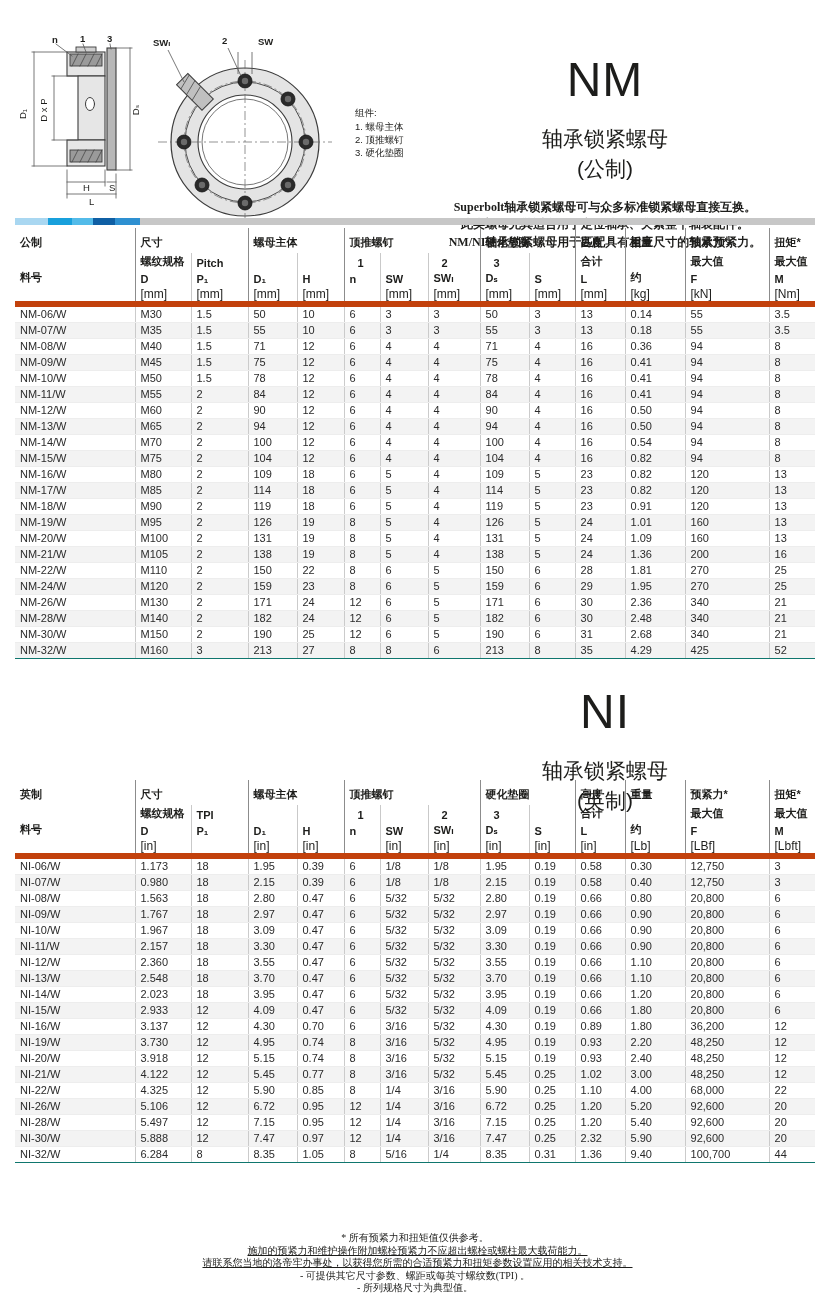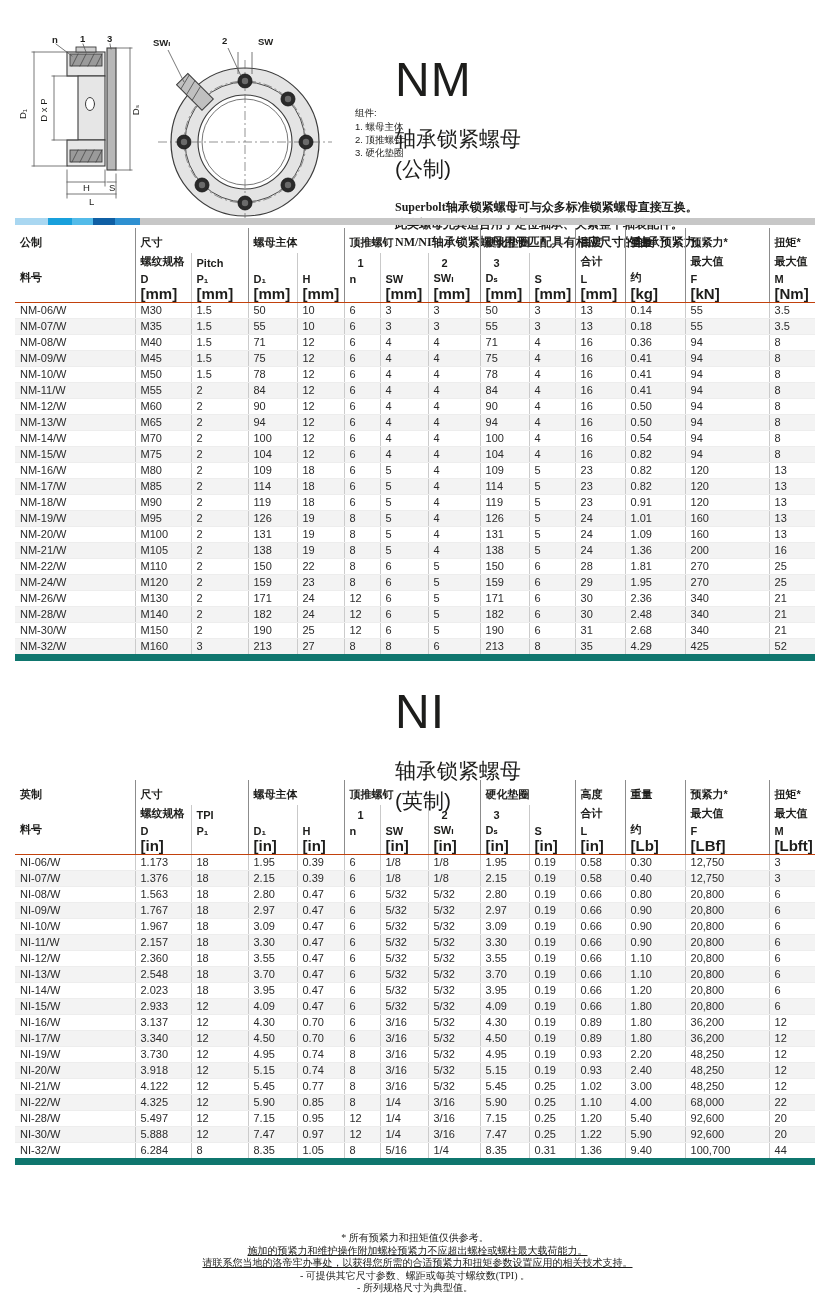--- a/index.html
+++ b/index.html
@@ -4,21 +4,21 @@
 <style>
   html,body{margin:0;padding:0;background:#fff;}
   .page{position:relative;width:830px;height:1301px;background:#fff;overflow:hidden;
         font-family:"Liberation Sans","DejaVu Sans",sans-serif;color:#1d1d1b;}
 
   
   .diagram{position:absolute;left:10px;top:32px;width:440px;height:190px;}
   .diagram svg text{font-family:"Liberation Sans","DejaVu Sans",sans-serif;fill:#1d1d1b;}
 
   
-  .title-block{position:absolute;right:15px;width:420px;text-align:left;}
+  .title-block{position:absolute;right:15px;width:420px;text-align:center;}
   #nm-title{top:56px;}
   #ni-title{top:688px;}
   .big{font-size:48px;font-weight:300;line-height:1;letter-spacing:1px;}
   .sub1{font-size:21px;margin-top:21px;}
   .sub2{font-size:21px;margin-top:2px;}
   .desc{margin-top:16px;font-family:"Liberation Serif","DejaVu Serif",serif;
         font-weight:700;font-size:12px;line-height:1.45;}
 
   
   .table-wrap{position:absolute;left:15px;width:800px;}
@@ -31,40 +31,40 @@
   table.spec{border-collapse:collapse;table-layout:fixed;width:800px;}
   .w0{width:120px}.w1{width:56px}.w2{width:57px}.w3{width:49px}.w4{width:47px}
   .w5{width:36px}.w6{width:48px}.w7{width:52px}.w8{width:49px}.w9{width:46px}
   .w10{width:50px}.w11{width:60px}.w12{width:84px}.w13{width:46px}
 
   table.spec th,table.spec td{text-align:left;padding:0 2px 0 5px;overflow:hidden;white-space:nowrap;}
   thead th{font-weight:700;font-size:11px;vertical-align:bottom;}
   tr.grp th{height:22px;vertical-align:middle;padding-top:3px;}
   tr.sub th{height:16px;}
   tr.sym th{height:16px;}
-  tr.unit th{height:16px;font-weight:700;font-size:15px;border-bottom:1px solid #c2410c;}
+  tr.unit th{height:16px;font-weight:400;font-size:12px;border-bottom:6px solid #c2410c;}
   tr.sub th.num{padding-left:13px;}
 
   tr.grp th:not(:first-child){border-left:1px solid #8c8c8c;}
   tr.sub th,tr.sym th,tr.unit th{border-left:1px solid #c9c9c9;}
   tr.sub th:first-child,tr.sym th:first-child,tr.unit th:first-child{border-left:none;}
   tr.sub th:nth-child(2),tr.sym th:nth-child(2),tr.unit th:nth-child(2),
   tr.sub th:nth-child(4),tr.sym th:nth-child(4),tr.unit th:nth-child(4),
   tr.sub th:nth-child(6),tr.sym th:nth-child(6),tr.unit th:nth-child(6),
   tr.sub th:nth-child(9),tr.sym th:nth-child(9),tr.unit th:nth-child(9),
   tr.sub th:nth-child(11),tr.sym th:nth-child(11),tr.unit th:nth-child(11),
   tr.sub th:nth-child(12),tr.sym th:nth-child(12),tr.unit th:nth-child(12),
   tr.sub th:nth-child(13),tr.sym th:nth-child(13),tr.unit th:nth-child(13),
   tr.sub th:nth-child(14),tr.sym th:nth-child(14),tr.unit th:nth-child(14){border-left-color:#8c8c8c;}
 
   tbody td{height:15px;font-size:11px;line-height:15px;border-bottom:1px solid #ededed;
            border-left:1px solid #cbcbcb;color:#2a2a2a;}
   tbody td:first-child{border-left:none;}
   tbody tr:nth-child(even){background:#f3f3f3;}
-  tbody tr:last-child td{border-bottom:7px solid #0f766e;}
+  tbody tr:last-child td{border-bottom:1px solid #0f766e;}
 
   
   .footnotes{position:absolute;left:15px;top:1232px;width:800px;
              font-family:"Liberation Serif","DejaVu Serif",serif;
              font-size:10px;line-height:12.5px;color:#1d1d1b;text-align:center;}
   .footnotes div:nth-child(2),.footnotes div:nth-child(3){padding-left:5px;text-decoration:underline;}
 </style>
 </head>
 <body>
 
@@ -722,21 +722,21 @@
             <td>1/8</td>
             <td>1.95</td>
             <td>0.19</td>
             <td>0.58</td>
             <td>0.30</td>
             <td>12,750</td>
             <td>3</td>
           </tr>
           <tr>
             <td>NI-07/W</td>
-            <td>1.376</td>
+            <td>0.980</td>
             <td>18</td>
             <td>2.15</td>
             <td>0.39</td>
             <td>6</td>
             <td>1/8</td>
             <td>1/8</td>
             <td>2.15</td>
             <td>0.19</td>
             <td>0.58</td>
             <td>0.40</td>
@@ -874,36 +874,20 @@
           <tr>
             <td>NI-16/W</td>
             <td>3.137</td>
             <td>12</td>
             <td>4.30</td>
             <td>0.70</td>
             <td>6</td>
             <td>3/16</td>
             <td>5/32</td>
             <td>4.30</td>
-            <td>0.19</td>
-            <td>0.89</td>
-            <td>1.80</td>
-            <td>36,200</td>
-            <td>12</td>
-          </tr>
-          <tr>
-            <td>NI-17/W</td>
-            <td>3.340</td>
-            <td>12</td>
-            <td>4.50</td>
-            <td>0.70</td>
-            <td>6</td>
-            <td>3/16</td>
-            <td>5/32</td>
-            <td>4.50</td>
             <td>0.19</td>
             <td>0.89</td>
             <td>1.80</td>
             <td>36,200</td>
             <td>12</td>
           </tr>
           <tr>
             <td>NI-19/W</td>
             <td>3.730</td>
             <td>12</td>
@@ -961,20 +945,36 @@
             <td>1/4</td>
             <td>3/16</td>
             <td>5.90</td>
             <td>0.25</td>
             <td>1.10</td>
             <td>4.00</td>
             <td>68,000</td>
             <td>22</td>
           </tr>
           <tr>
+            <td>NI-26/W</td>
+            <td>5.106</td>
+            <td>12</td>
+            <td>6.72</td>
+            <td>0.95</td>
+            <td>12</td>
+            <td>1/4</td>
+            <td>3/16</td>
+            <td>6.72</td>
+            <td>0.25</td>
+            <td>1.20</td>
+            <td>5.20</td>
+            <td>92,600</td>
+            <td>20</td>
+          </tr>
+          <tr>
             <td>NI-28/W</td>
             <td>5.497</td>
             <td>12</td>
             <td>7.15</td>
             <td>0.95</td>
             <td>12</td>
             <td>1/4</td>
             <td>3/16</td>
             <td>7.15</td>
             <td>0.25</td>
@@ -987,21 +987,21 @@
             <td>NI-30/W</td>
             <td>5.888</td>
             <td>12</td>
             <td>7.47</td>
             <td>0.97</td>
             <td>12</td>
             <td>1/4</td>
             <td>3/16</td>
             <td>7.47</td>
             <td>0.25</td>
-            <td>1.22</td>
+            <td>2.32</td>
             <td>5.90</td>
             <td>92,600</td>
             <td>20</td>
           </tr>
           <tr>
             <td>NI-32/W</td>
             <td>6.284</td>
             <td>8</td>
             <td>8.35</td>
             <td>1.05</td>

